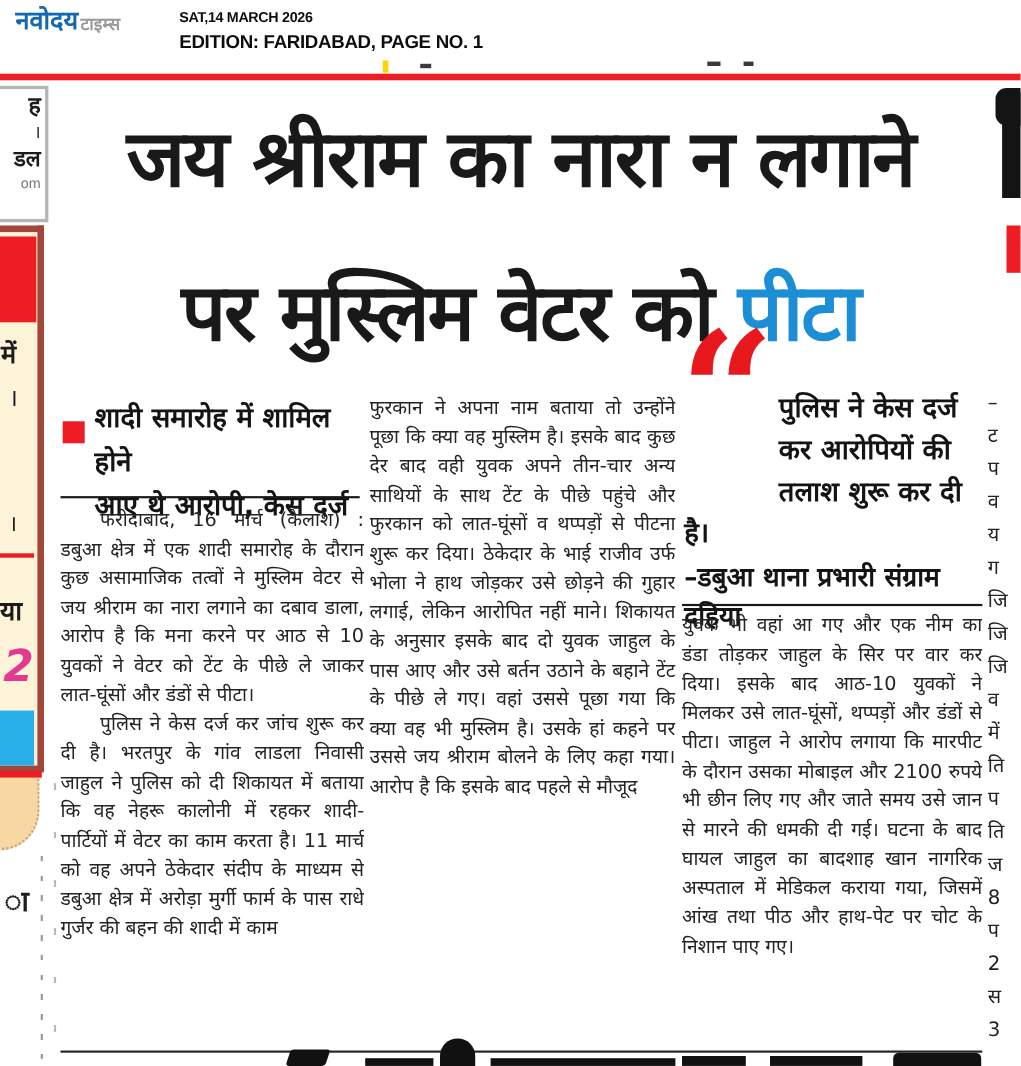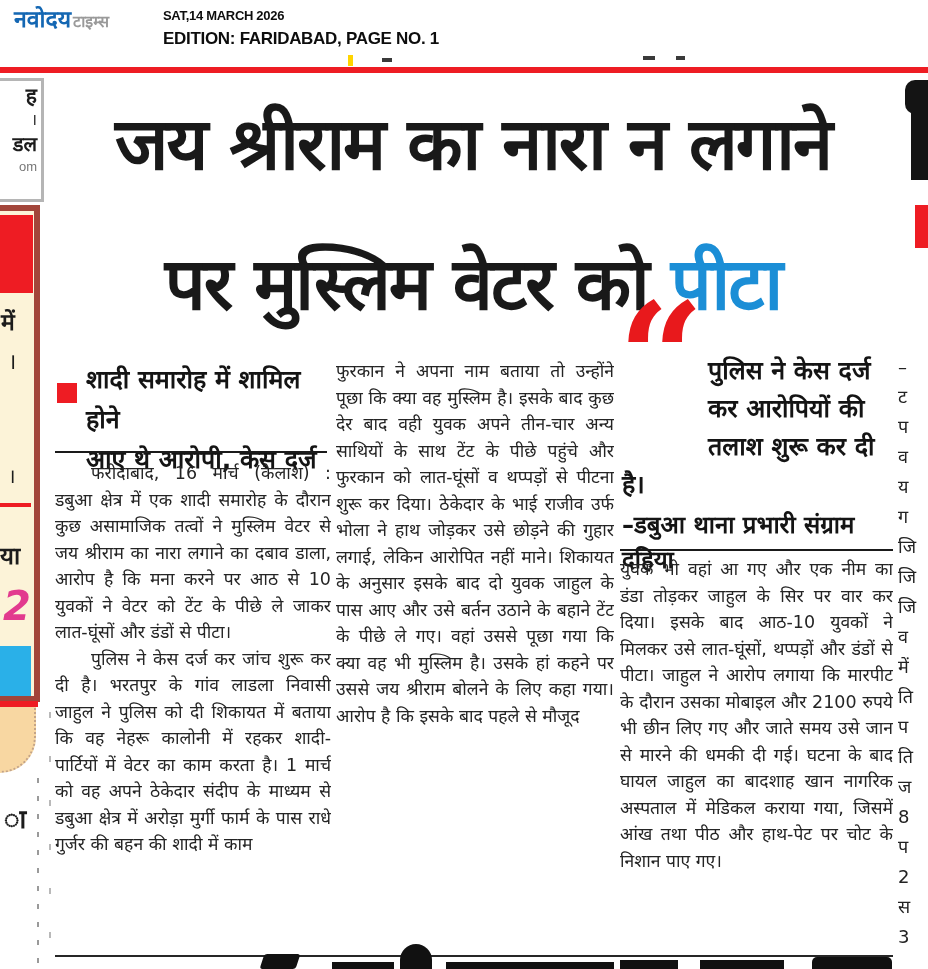--- a/index.html
+++ b/index.html
@@ -168,21 +168,21 @@
 
   <div class="abs subhead-square"></div>
   <div class="abs subhead">
     <span>शादी समारोह में शामिल होने</span><br>
     <span>आए थे आरोपी, केस दर्ज</span>
   </div>
   <div class="abs subhead-rule"></div>
 
   <div class="abs bodycol col1">
     <p>फरीदाबाद, 16 मार्च (कैलाश) : डबुआ क्षेत्र में एक शादी समारोह के दौरान कुछ असामाजिक तत्वों ने मुस्लिम वेटर से जय श्रीराम का नारा लगाने का दबाव डाला, आरोप है कि मना करने पर आठ से 10 युवकों ने वेटर को टेंट के पीछे ले जाकर लात-घूंसों और डंडों से पीटा।</p>
-    <p>पुलिस ने केस दर्ज कर जांच शुरू कर दी है। भरतपुर के गांव लाडला निवासी जाहुल ने पुलिस को दी शिकायत में बताया कि वह नेहरू कालोनी में रहकर शादी-पार्टियों में वेटर का काम करता है। 1 मार्च को वह अपने ठेकेदार संदीप के माध्यम से डबुआ क्षेत्र में अरोड़ा मुर्गी फार्म के पास राधे गुर्जर की बहन की शादी में काम</p>
+    <p>पुलिस ने केस दर्ज कर जांच शुरू कर दी है। भरतपुर के गांव लाडला निवासी जाहुल ने पुलिस को दी शिकायत में बताया कि वह नेहरू कालोनी में रहकर शादी-पार्टियों में वेटर का काम करता है। 11 मार्च को वह अपने ठेकेदार संदीप के माध्यम से डबुआ क्षेत्र में अरोड़ा मुर्गी फार्म के पास राधे गुर्जर की बहन की शादी में काम</p>
   </div>
   <div class="abs bodycol col2">
     <p>फुरकान ने अपना नाम बताया तो उन्होंने पूछा कि क्या वह मुस्लिम है। इसके बाद कुछ देर बाद वही युवक अपने तीन-चार अन्य साथियों के साथ टेंट के पीछे पहुंचे और फुरकान को लात-घूंसों व थप्पड़ों से पीटना शुरू कर दिया। ठेकेदार के भाई राजीव उर्फ भोला ने हाथ जोड़कर उसे छोड़ने की गुहार लगाई, लेकिन आरोपित नहीं माने। शिकायत के अनुसार इसके बाद दो युवक जाहुल के पास आए और उसे बर्तन उठाने के बहाने टेंट के पीछे ले गए। वहां उससे पूछा गया कि क्या वह भी मुस्लिम है। उसके हां कहने पर उससे जय श्रीराम बोलने के लिए कहा गया। आरोप है कि इसके बाद पहले से मौजूद</p>
   </div>
 
   <div class="abs quote-glyph">“</div>
   <div class="abs quote-box">
     <div class="quote-spacer"></div>
     <div class="quote-text">पुलिस ने केस दर्ज कर आरोपियों की तलाश शुरू कर दी है।</div>
     <div class="quote-attr">–डबुआ थाना प्रभारी संग्राम दहिया</div>

